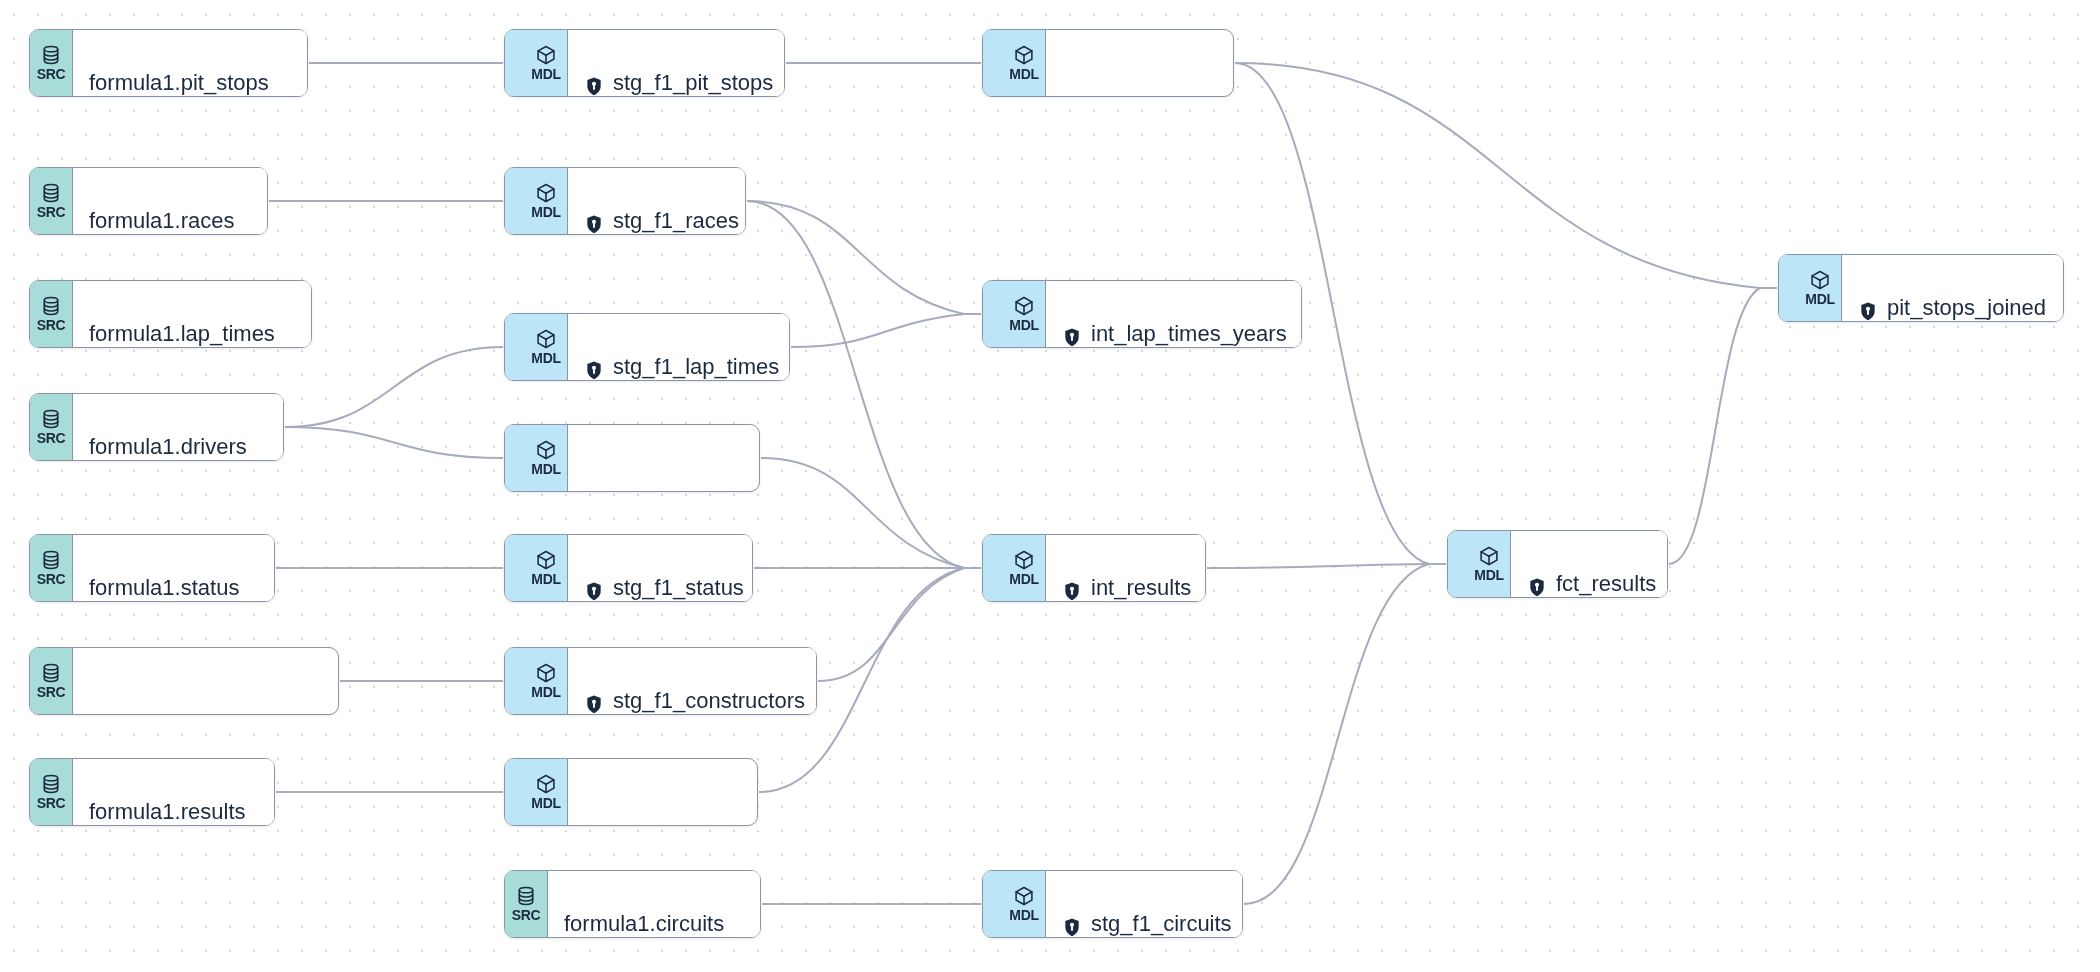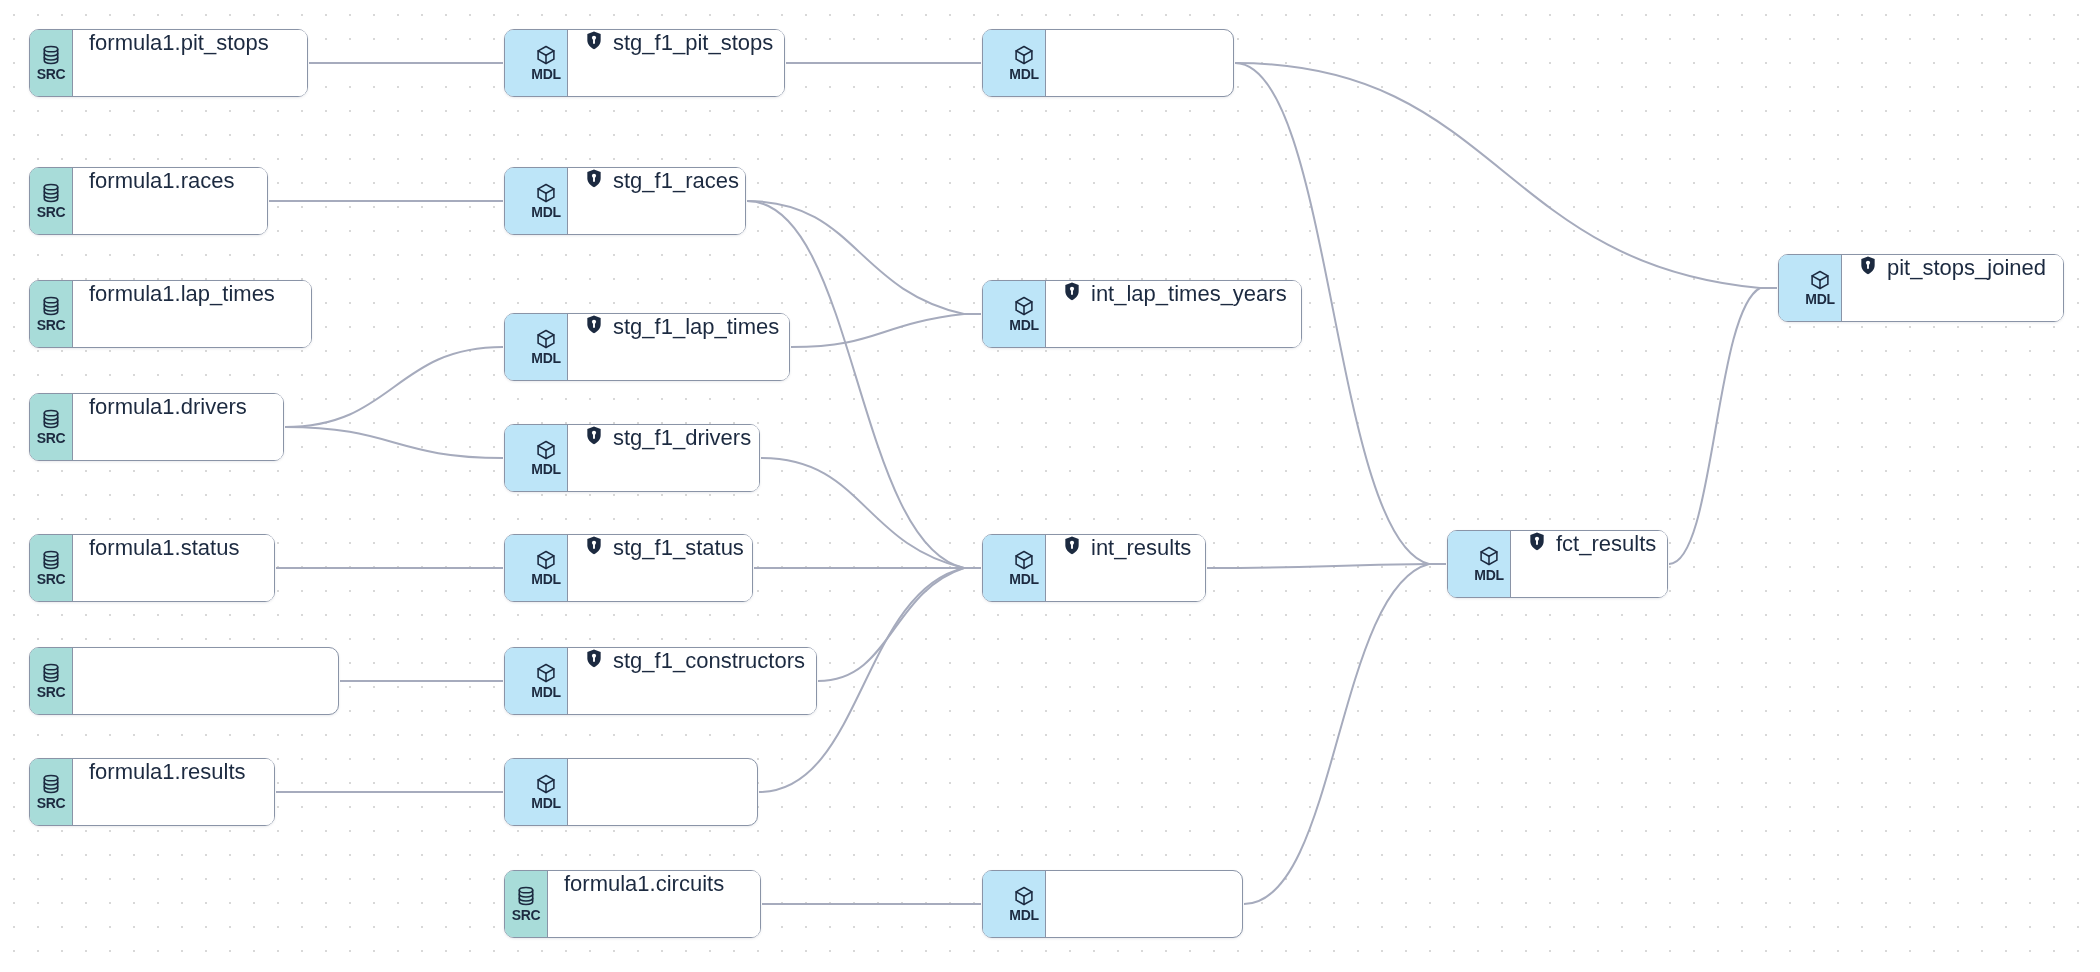--- a/index.html
+++ b/index.html
@@ -51,21 +51,21 @@
   .badge-label{
     font-size:14px;
     font-weight:700;
     line-height:1.05;
     letter-spacing:-0.3px;
     color:var(--text);
   }
   .node-body{
     flex:1;
     display:flex;
-    align-items:flex-start;
+    align-items:flex-end;
     gap:9px;
     padding:0 12px 0 16px;
     border-radius:0 8px 8px 0;
     background:var(--node-bg);
     overflow:hidden;
   }
   .node-label{
     font-size:22px;
     color:var(--text);
     white-space:nowrap;
@@ -276,30 +276,20 @@
     </div>
     <div class="node" style="left: 504px; top: 424px; width: 256px;">
       <div class="badge mdl">
         <svg class="badge-icon" width="22" height="22" viewBox="0 0 24 24" fill="none" stroke="#1c2a40" stroke-width="1.7" stroke-linejoin="round" stroke-linecap="round">
           <path d="M12 2.7l8.6 4.8v9l-8.6 4.8-8.6-4.8v-9z"></path>
           <path d="M3.4 7.5L12 12.3l8.6-4.8"></path>
           <path d="M12 12.3v8.9"></path>
         </svg>
         <span class="badge-label">MDL</span>
       </div>
-      <div class="node-body">
-        <span class="shield">
-          <svg width="20" height="20" viewBox="0 0 24 24">
-            <path d="M12 1.8l8 3v7.2c0 5.3-3.2 8.7-8 11-4.8-2.3-8-5.7-8-11V4.8z" fill="#1c2a40"></path>
-            <circle cx="12" cy="9.4" r="2.5" fill="#ffffff"></circle>
-            <path d="M12 11.4v4.3" stroke="#ffffff" stroke-width="2.3" stroke-linecap="round"></path>
-          </svg>
-        </span>
-        <span class="node-label">stg_f1_drivers</span>
-      </div>
     </div>
     <div class="node" style="left: 504px; top: 534px; width: 249px;">
       <div class="badge mdl">
         <svg class="badge-icon" width="22" height="22" viewBox="0 0 24 24" fill="none" stroke="#1c2a40" stroke-width="1.7" stroke-linejoin="round" stroke-linecap="round">
           <path d="M12 2.7l8.6 4.8v9l-8.6 4.8-8.6-4.8v-9z"></path>
           <path d="M3.4 7.5L12 12.3l8.6-4.8"></path>
           <path d="M12 12.3v8.9"></path>
         </svg>
         <span class="badge-label">MDL</span>
       </div>
@@ -345,20 +335,30 @@
       </div>
     </div>
     <div class="node" style="left: 982px; top: 870px; width: 261px;">
       <div class="badge mdl">
         <svg class="badge-icon" width="22" height="22" viewBox="0 0 24 24" fill="none" stroke="#1c2a40" stroke-width="1.7" stroke-linejoin="round" stroke-linecap="round">
           <path d="M12 2.7l8.6 4.8v9l-8.6 4.8-8.6-4.8v-9z"></path>
           <path d="M3.4 7.5L12 12.3l8.6-4.8"></path>
           <path d="M12 12.3v8.9"></path>
         </svg>
         <span class="badge-label">MDL</span>
+      </div>
+      <div class="node-body">
+        <span class="shield">
+          <svg width="20" height="20" viewBox="0 0 24 24">
+            <path d="M12 1.8l8 3v7.2c0 5.3-3.2 8.7-8 11-4.8-2.3-8-5.7-8-11V4.8z" fill="#1c2a40"></path>
+            <circle cx="12" cy="9.4" r="2.5" fill="#ffffff"></circle>
+            <path d="M12 11.4v4.3" stroke="#ffffff" stroke-width="2.3" stroke-linecap="round"></path>
+          </svg>
+        </span>
+        <span class="node-label">stg_f1_circuits</span>
       </div>
     </div>
     <div class="node" style="left: 982px; top: 29px; width: 252px;">
       <div class="badge mdl">
         <svg class="badge-icon" width="22" height="22" viewBox="0 0 24 24" fill="none" stroke="#1c2a40" stroke-width="1.7" stroke-linejoin="round" stroke-linecap="round">
           <path d="M12 2.7l8.6 4.8v9l-8.6 4.8-8.6-4.8v-9z"></path>
           <path d="M3.4 7.5L12 12.3l8.6-4.8"></path>
           <path d="M12 12.3v8.9"></path>
         </svg>
         <span class="badge-label">MDL</span>

